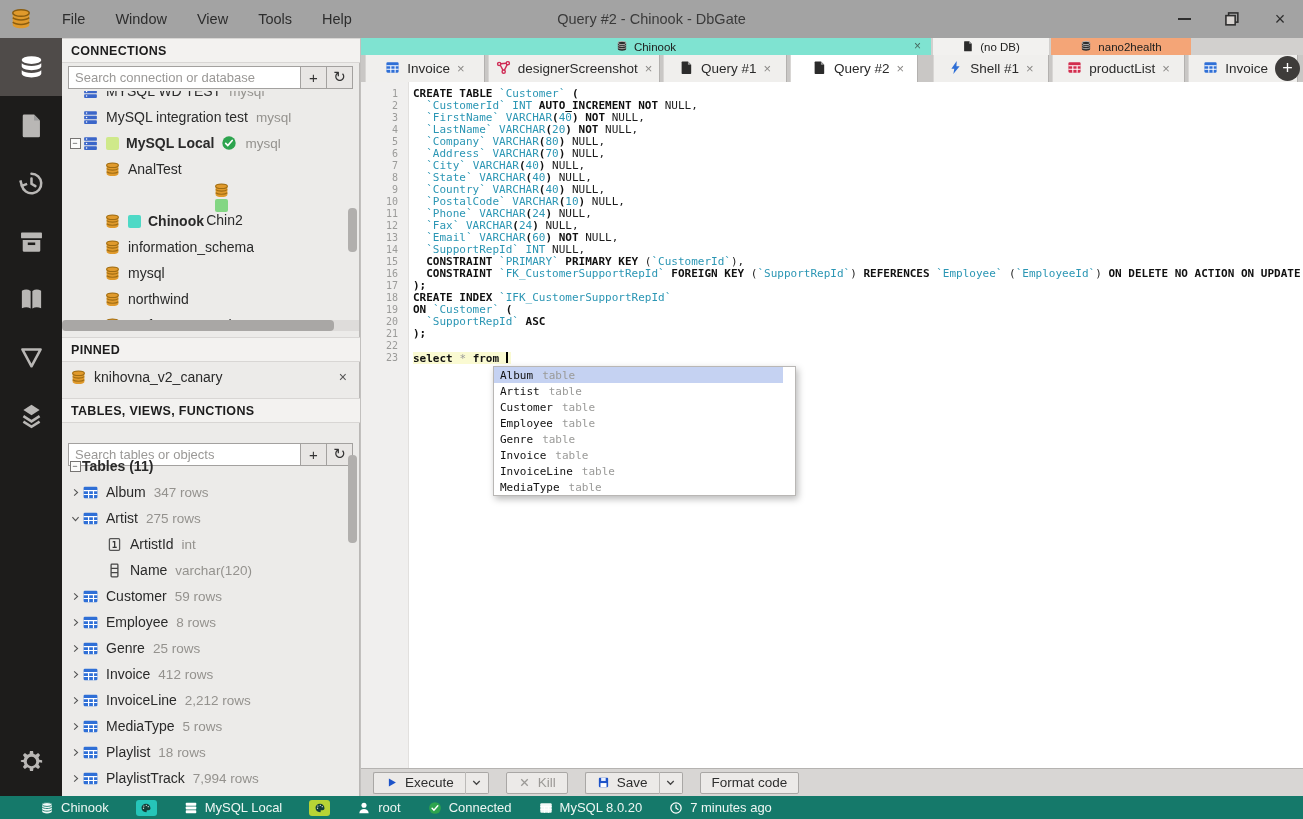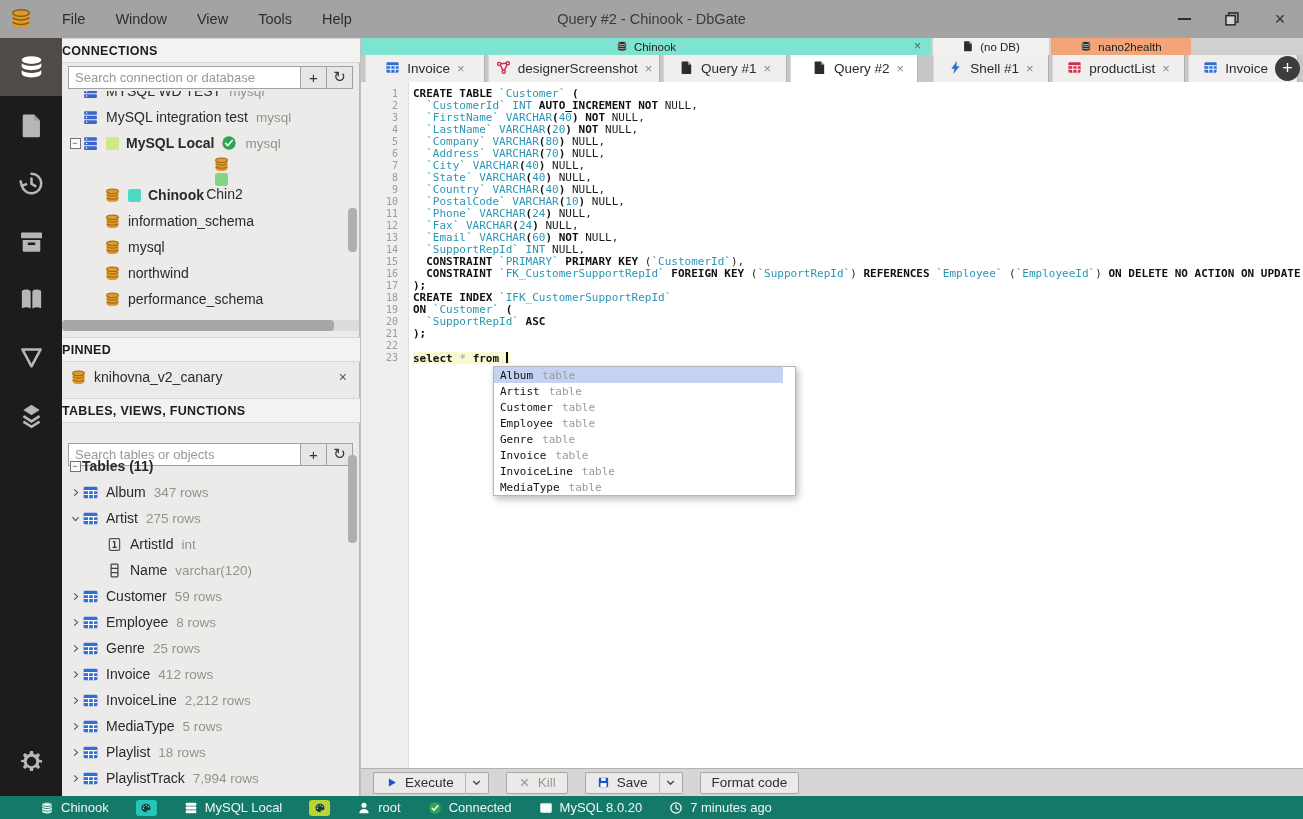--- a/index.html
+++ b/index.html
@@ -19,21 +19,21 @@
 
   
   #rail { left:0; top:38px; width:62px; height:758px; background:#1d1c1b; }
   .rail-item { width:62px; height:58px; display:flex; align-items:center; justify-content:center; color:#b9b7b5; }
   .rail-item.active { background:#4f4b49; color:#ffffff; }
   .rail-item svg { width:27px; height:27px; }
   #rail-bottom { position:absolute; bottom:6px; left:0; }
 
   
   #leftpanel { left:62px; top:38px; width:298px; height:758px; background:#ecebe9; border-right:1px solid #bab8b6; }
-  .section-hdr { position:absolute; left:0; width:357px; height:25px; background:#f3f2f0; border-top:1px solid #d8d6d4; border-bottom:1px solid #d8d6d4; font-weight:bold; font-size:12.5px; letter-spacing:.3px; color:#1c1c1c; display:flex; align-items:center; }
+  .section-hdr { position:absolute; left:0; width:357px; height:25px; background:#f3f2f0; border-top:1px solid #d8d6d4; border-bottom:1px solid #d8d6d4; font-weight:bold; font-size:12.5px; letter-spacing:.3px; color:#1c1c1c; display:flex; align-items:center; padding-left:9px; }
   .search-row { position:absolute; left:0; width:297px; height:28px; display:flex; align-items:center; padding:0 6px; }
   .search-input { flex:1; height:23px; border:1px solid #a3a19f; background:#fff; font-size:13px; padding:0 6px; color:#333; font-family:"Liberation Sans",sans-serif; }
   .search-input::placeholder { color:#9a9896; }
   .mini-btn { width:26px; height:23px; background:#e8e6e4; border:1px solid #a3a19f; border-left:none; display:flex; align-items:center; justify-content:center; font-size:15px; color:#333; }
   .tree { position:absolute; left:0; overflow:hidden; width:297px; }
   .trow { height:26px; display:flex; align-items:center; white-space:nowrap; }
   .trow .lbl { color:#2a2a2a; }
   .trow .lbl.b { font-weight:bold; }
   .trow .sfx { color:#94928e; margin-left:8px; font-size:13.5px; }
   .expander { width:14px; display:flex; justify-content:center; align-items:center; flex:none; }
@@ -245,20 +245,29 @@
               <circle cx="4.3" cy="12.3" r=".7"></circle>
             </g>
           </svg></span>
         <span class="chip" style="background: rgb(207, 233, 138);"></span>
         <span class="lbl b">MySQL Local</span>
         <span class="badge"><svg viewBox="0 0 16 16">
             <circle cx="8" cy="8" r="6.7" fill="#2da44e"></circle>
             <path d="M4.7 8.3l2.1 2.2 4.4-5" stroke="#fff" stroke-width="1.7" fill="none" stroke-linecap="round"></path>
           </svg></span>
         <span class="sfx">mysql</span>
+      </div>
+      <div class="trow" style="padding-left: 28px;">
+        <span class="expander"></span>
+        <span class="ticon"><svg viewBox="0 0 16 16">
+            <path d="M2.5 4c0-1.2 2.46-2.2 5.5-2.2s5.5 1 5.5 2.2v8c0 1.2-2.46 2.2-5.5 2.2S2.5 13.2 2.5 12z" fill="#e09a2c"></path>
+            <ellipse cx="8" cy="4" rx="5.5" ry="2.2" fill="#e09a2c" stroke="#a06d13" stroke-width="1"></ellipse>
+            <path d="M2.5 7.1c1 .9 3 1.5 5.5 1.5s4.5-.6 5.5-1.5M2.5 10.1c1 .9 3 1.5 5.5 1.5s4.5-.6 5.5-1.5" stroke="#a06d13" stroke-width="1" fill="none"></path>
+          </svg></span>
+        <span class="lbl">AnalTest</span>
       </div>
       <div class="trow" style="padding-left: 28px; flex-direction: column;">
         <span class="expander"></span>
         <span class="ticon"><svg viewBox="0 0 16 16">
             <path d="M2.5 4c0-1.2 2.46-2.2 5.5-2.2s5.5 1 5.5 2.2v8c0 1.2-2.46 2.2-5.5 2.2S2.5 13.2 2.5 12z" fill="#e09a2c"></path>
             <ellipse cx="8" cy="4" rx="5.5" ry="2.2" fill="#e09a2c" stroke="#a06d13" stroke-width="1"></ellipse>
             <path d="M2.5 7.1c1 .9 3 1.5 5.5 1.5s4.5-.6 5.5-1.5M2.5 10.1c1 .9 3 1.5 5.5 1.5s4.5-.6 5.5-1.5" stroke="#a06d13" stroke-width="1" fill="none"></path>
           </svg></span>
         <span class="chip" style="background: rgb(131, 214, 131);"></span>
         <span class="lbl">Chin2</span>

